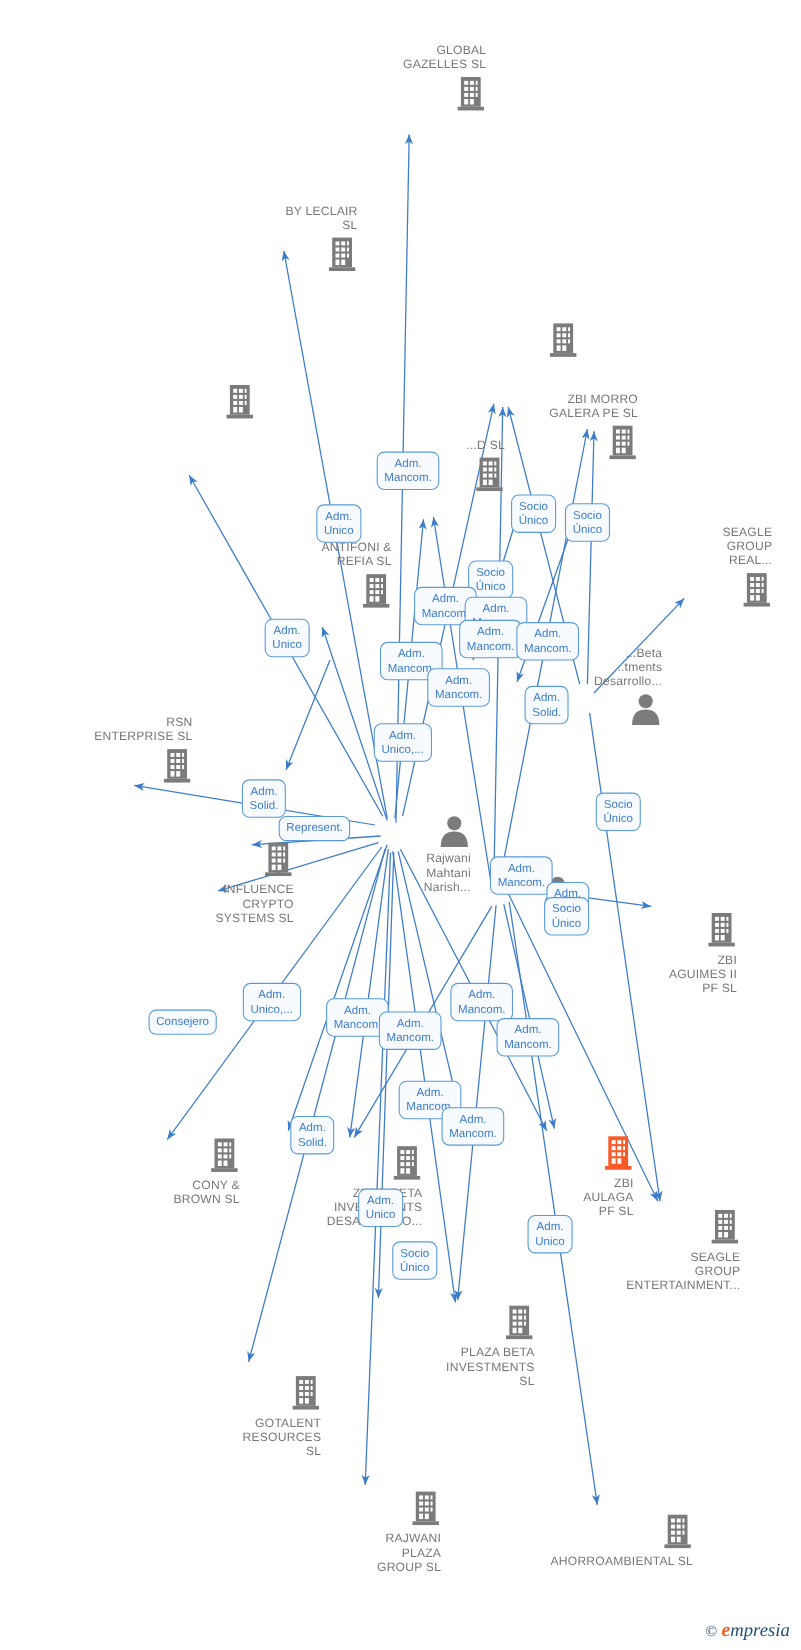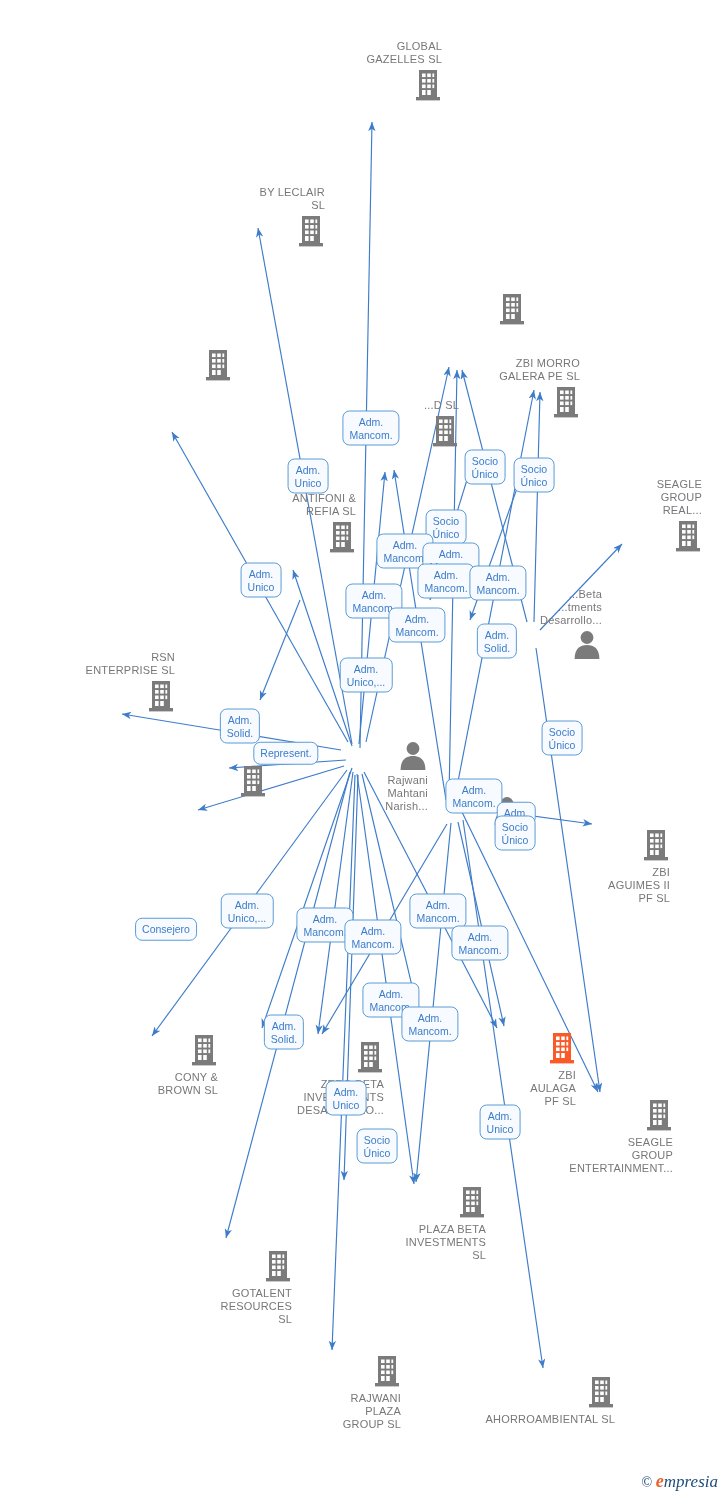--- a/index.html
+++ b/index.html
@@ -275,20 +275,23 @@
               <rect x="8" y="11" width="3.6" height="3.6"></rect>
               <rect x="13.2" y="11" width="3.6" height="3.6"></rect>
               <rect x="18.4" y="11" width="1.8" height="3.6"></rect>
               <rect x="8" y="16.5" width="3.6" height="3.6"></rect>
               <rect x="13.2" y="16.5" width="3.6" height="3.6"></rect>
               <rect x="18.4" y="16.5" width="1.8" height="3.6"></rect>
               <rect x="8" y="22" width="3.6" height="5"></rect>
               <rect x="13.2" y="22" width="3.6" height="5"></rect>
             </g>
           </svg></span>
+        <span class="lbl">INFLUENCE
+CRYPTO
+SYSTEMS  SL</span>
       </div>
       <div class="node" style="left: 600px; top: 828px;">
         <span class="ico"><svg width="28" height="34" viewBox="0 0 28 34">
             <rect x="5" y="2" width="18" height="27" fill="#7b7b7b"></rect>
             <rect x="2" y="29" width="24" height="3.4" fill="#7b7b7b"></rect>
             <g fill="#ffffff">
               <rect x="8" y="5.5" width="3.6" height="3.6"></rect>
               <rect x="13.2" y="5.5" width="3.6" height="3.6"></rect>
               <rect x="18.4" y="5.5" width="1.8" height="3.6"></rect>
               <rect x="8" y="11" width="3.6" height="3.6"></rect>
@@ -451,21 +454,21 @@
               <rect x="13.2" y="16.5" width="3.6" height="3.6"></rect>
               <rect x="18.4" y="16.5" width="1.8" height="3.6"></rect>
               <rect x="8" y="22" width="3.6" height="5"></rect>
               <rect x="13.2" y="22" width="3.6" height="5"></rect>
             </g>
           </svg></span>
         <span class="lbl">RAJWANI
 PLAZA
 GROUP  SL</span>
       </div>
-      <div class="node" style="left: 545px; top: 1375px;">
+      <div class="node" style="left: 560px; top: 1375px;">
         <span class="ico"><svg width="28" height="34" viewBox="0 0 28 34">
             <rect x="5" y="2" width="18" height="27" fill="#7b7b7b"></rect>
             <rect x="2" y="29" width="24" height="3.4" fill="#7b7b7b"></rect>
             <g fill="#ffffff">
               <rect x="8" y="5.5" width="3.6" height="3.6"></rect>
               <rect x="13.2" y="5.5" width="3.6" height="3.6"></rect>
               <rect x="18.4" y="5.5" width="1.8" height="3.6"></rect>
               <rect x="8" y="11" width="3.6" height="3.6"></rect>
               <rect x="13.2" y="11" width="3.6" height="3.6"></rect>
               <rect x="18.4" y="11" width="1.8" height="3.6"></rect>

